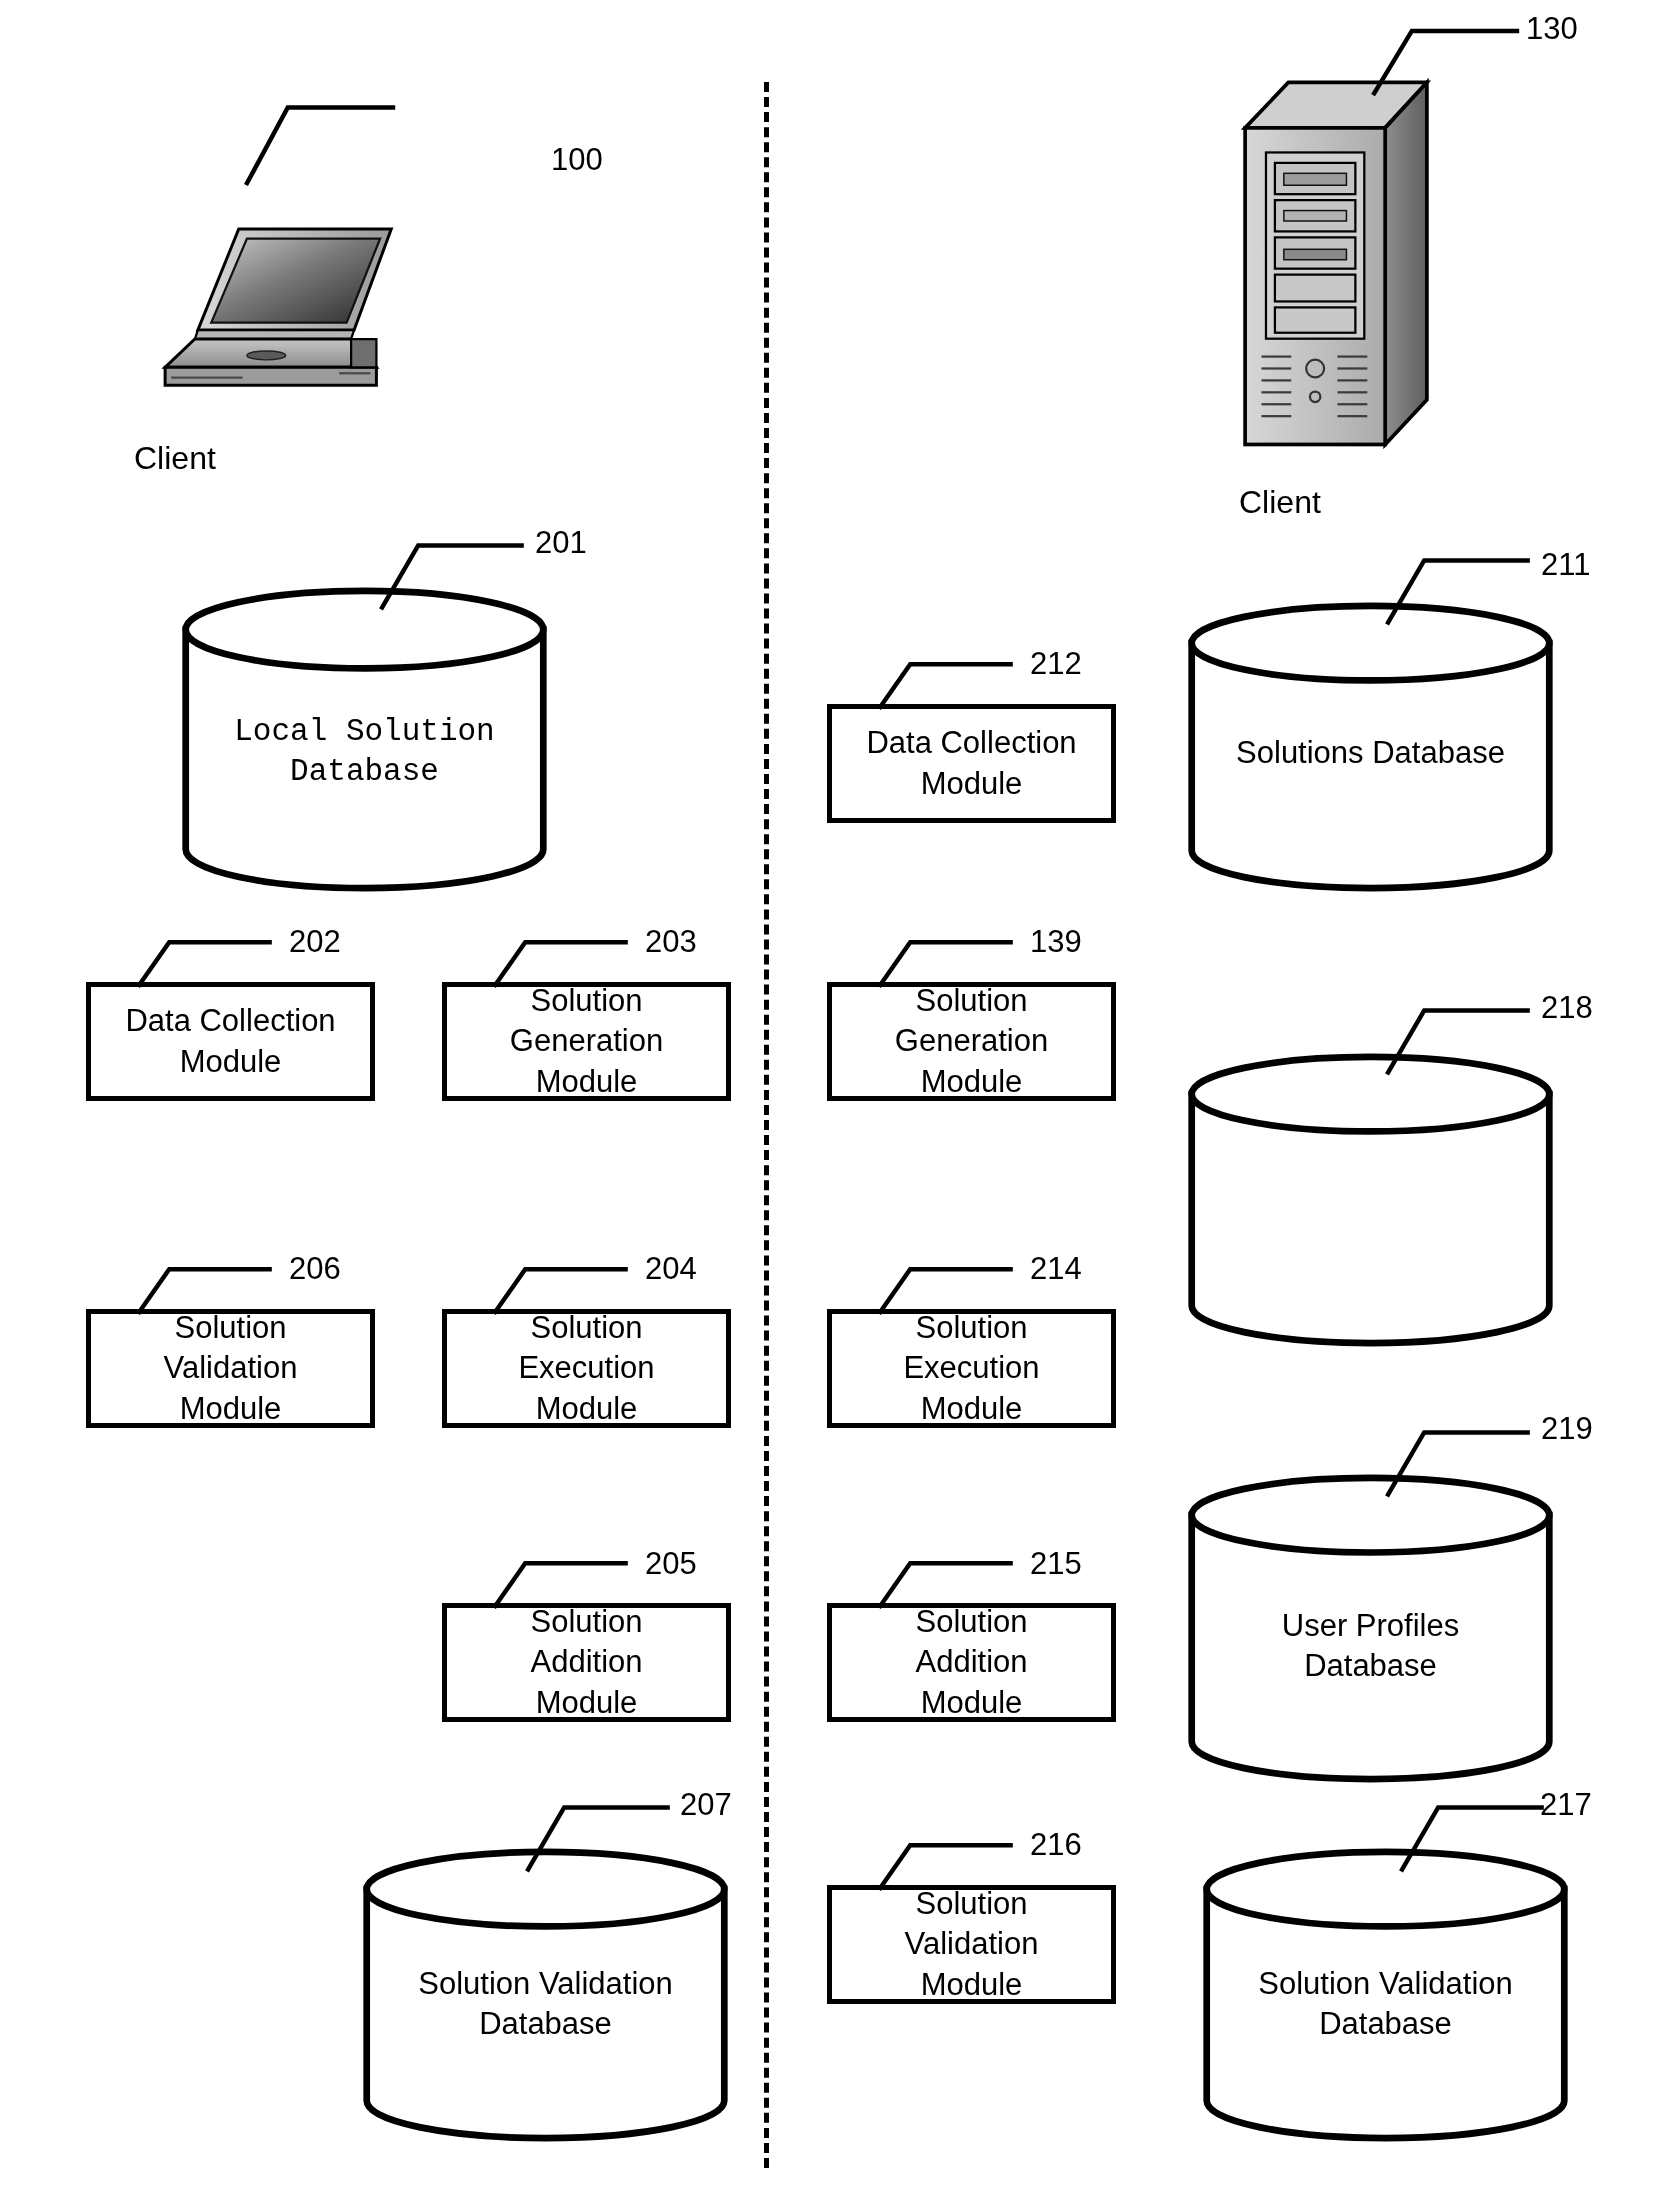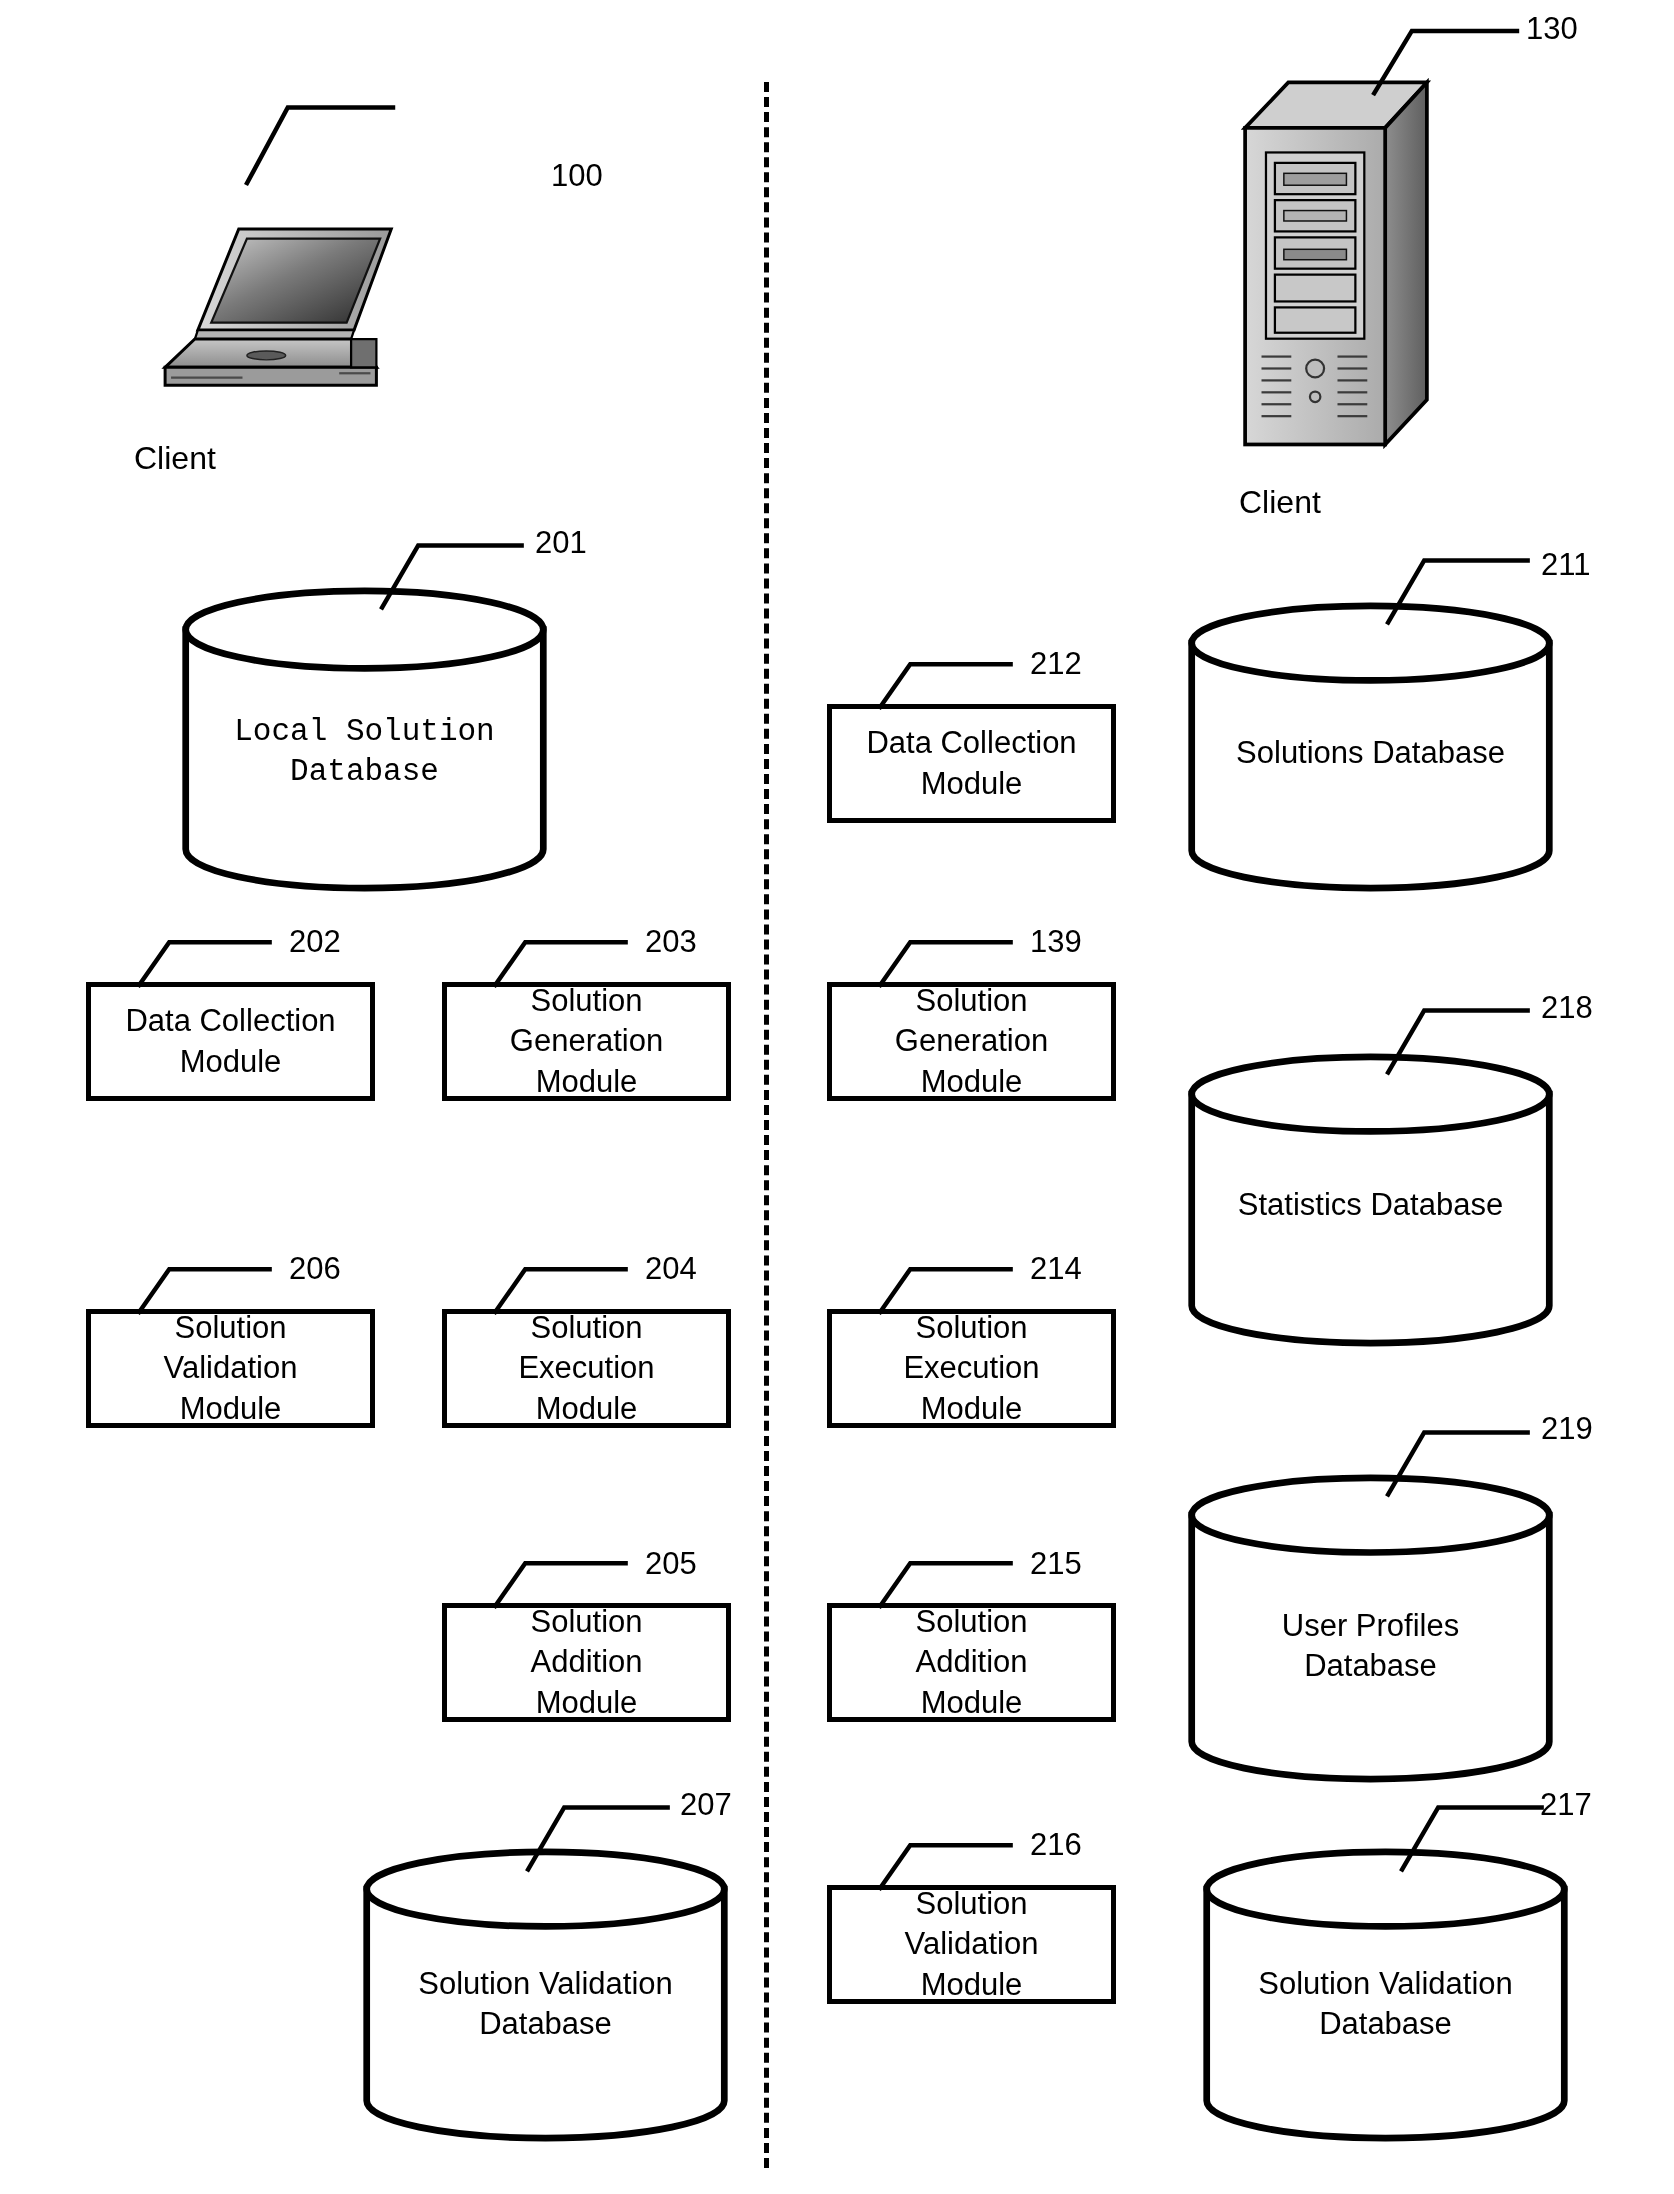--- a/index.html
+++ b/index.html
@@ -131,21 +131,21 @@
       <line x1="24" y1="212" x2="120" y2="212" stroke="#4a4a4a" stroke-width="3"></line>
       <line x1="250" y1="206" x2="292" y2="206" stroke="#4a4a4a" stroke-width="3"></line>
     </svg>
   </div>
 
   <div class="callout" style="left:246px; top:97px; width:194px; height:97px;">
     <svg width="194" height="97" viewBox="0 0 260 130">
       <polyline points="0,118 56,14 200,14" fill="none" stroke="#000" stroke-width="6"></polyline>
     </svg>
   </div>
-  <div class="ref-num" style="left:551px; top:160px;text-align:center;">100</div>
+  <div class="ref-num" style="left:551px; top:144px;text-align:center;">100</div>
 
   <div class="caption" style="left:134px; top:440px; width:343px;">Client</div>
 
   <div class="artwork" style="left:1239px; top:72px; width:194px; height:406px;">
     <svg width="194" height="406" viewBox="0 0 260 545">
       <defs>
         <linearGradient id="face" x1="0" y1="0" x2="1" y2="0">
           <stop offset="0%" stop-color="#d7d7d7"></stop>
           <stop offset="100%" stop-color="#ababab"></stop>
         </linearGradient>
@@ -359,21 +359,20 @@
       <polyline points="0,100 50,14 192,14" fill="none" stroke="#000" stroke-width="6"></polyline>
     </svg>
   </div>
   <div class="ref-num" style="left:1541px; top:549px;">211</div>
 
   <div class="cylinder" style="left:1185px; top:1051px; width:371px; height:298px;">
     <svg class="cyl-svg" viewBox="0 0 498 400" preserveAspectRatio="none">
       <path d="M9,58 L9,342 A240,50 0 0 0 489,342 L489,58 Z" fill="#fff" stroke="#000" stroke-width="9"></path>
       <ellipse cx="249" cy="58" rx="240" ry="50" fill="#fff" stroke="#000" stroke-width="9"></ellipse>
     </svg>
-    <div class="cyl-text" style="top:134px;">Statistics Database</div>
   </div>
   <div class="callout" style="left:1387px; top:1000px; width:186px; height:82px;">
     <svg width="186" height="82" viewBox="0 0 250 110">
       <polyline points="0,100 50,14 192,14" fill="none" stroke="#000" stroke-width="6"></polyline>
     </svg>
   </div>
   <div class="ref-num" style="left:1541px; top:992px;">218</div>
 
   <div class="cylinder" style="left:1185px; top:1472px; width:371px; height:313px;">
     <svg class="cyl-svg" viewBox="0 0 498 420" preserveAspectRatio="none">

